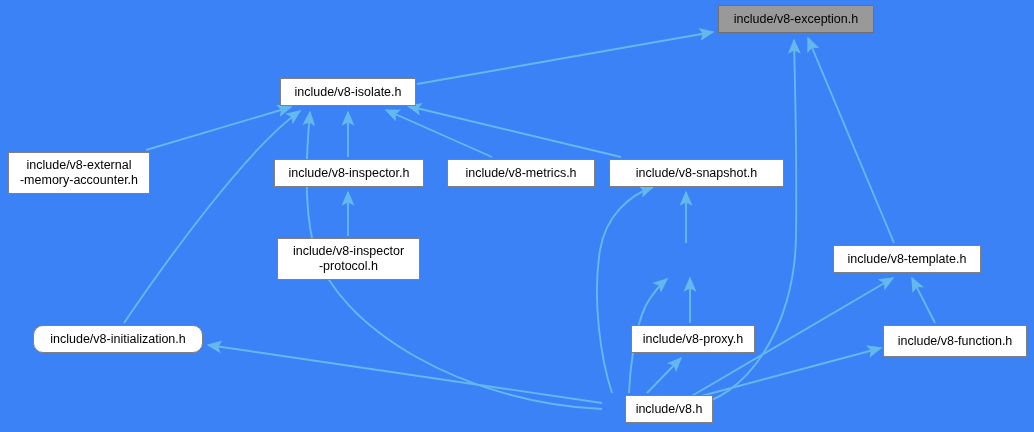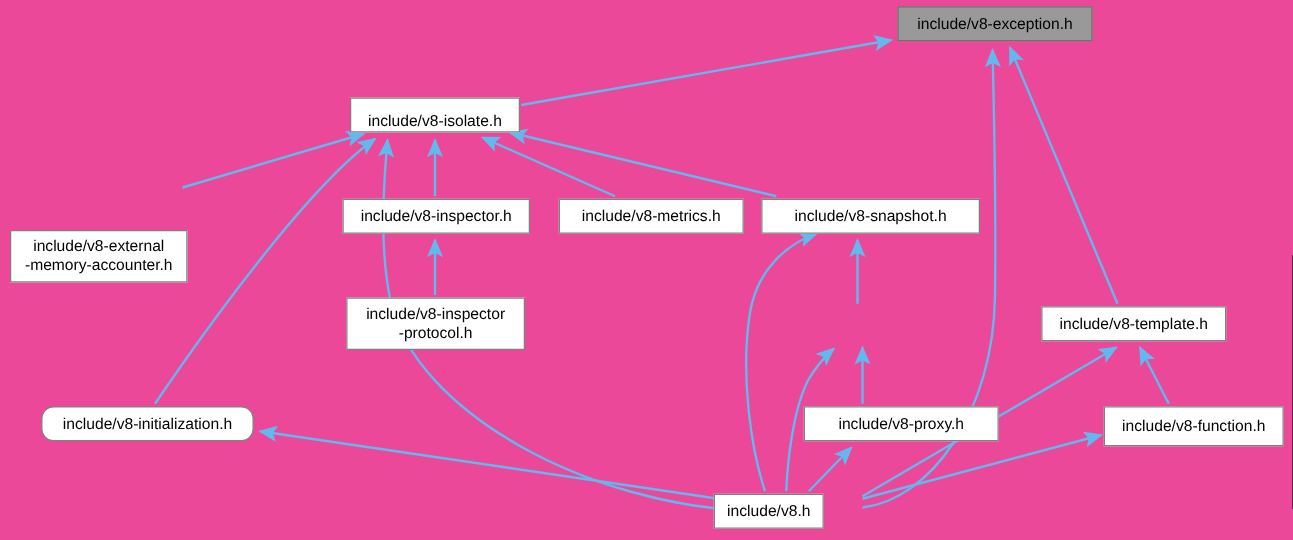--- a/index.html
+++ b/index.html
@@ -1,20 +1,20 @@
 <!DOCTYPE html>
 <html><head>
 <meta charset="utf-8">
 <style>
   html, body { margin:0; padding:0; background:#000; }
   #graph-root {
     position: relative;
     width: 1034px;
     height: 432px;
-    background: #ec4899;
+    background: #3b82f6;
     font-family: "Liberation Sans", sans-serif;
     overflow: hidden;
   }
   #edges-layer {
     position: absolute;
     left: 0; top: 0;
     width: 1034px; height: 432px;
   }
   .node {
     position: absolute;
@@ -87,25 +87,25 @@
       <path d="M935,323 L912,278"></path>
 
       <path d="M690,399 L881,348"></path>
     </g>
   </svg>
 
   <div class="node root" style="left:718px;top:5px;width:156px;height:28px;">
     <span class="label">include/v8-exception.h</span>
   </div>
 
-  <div class="node" style="left:280px;top:78px;width:136px;height:28px;align-items:flex-end;">
+  <div class="node" style="left:280px;top:78px;width:136px;height:28px;">
     <span class="label">include/v8-isolate.h</span>
   </div>
 
-  <div class="node" style="left:8px;top:152px;width:142px;height:42px;margin-top:32px;">
+  <div class="node" style="left:8px;top:152px;width:142px;height:42px;">
     <span class="label">include/v8-external
 -memory-accounter.h</span>
   </div>
 
   <div class="node" style="left:274px;top:159px;width:150px;height:28px;">
     <span class="label">include/v8-inspector.h</span>
   </div>
 
   <div class="node" style="left:447px;top:159px;width:148px;height:28px;">
     <span class="label">include/v8-metrics.h</span>
@@ -122,25 +122,25 @@
 
 
   <div class="node" style="left:833px;top:245px;width:148px;height:28px;">
     <span class="label">include/v8-template.h</span>
   </div>
 
   <div class="node" style="left:33px;top:325px;width:170px;height:28px;border-radius:10px;">
     <span class="label">include/v8-initialization.h</span>
   </div>
 
-  <div class="node" style="left:631px;top:325px;width:156px;height:28px;margin-left:12px;">
+  <div class="node" style="left:631px;top:325px;width:124px;height:28px;">
     <span class="label">include/v8-proxy.h</span>
   </div>
 
   <div class="node" style="left:883px;top:325px;width:144px;height:32px;">
     <span class="label">include/v8-function.h</span>
   </div>
 
-  <div class="node" style="left:571px;top:395px;width:88px;height:28px;align-items:center;">
+  <div class="node" style="left:625px;top:395px;width:88px;height:28px;align-items:center;">
     <span class="label">include/v8.h</span>
   </div>
 
 </div>
 
 </body></html>

